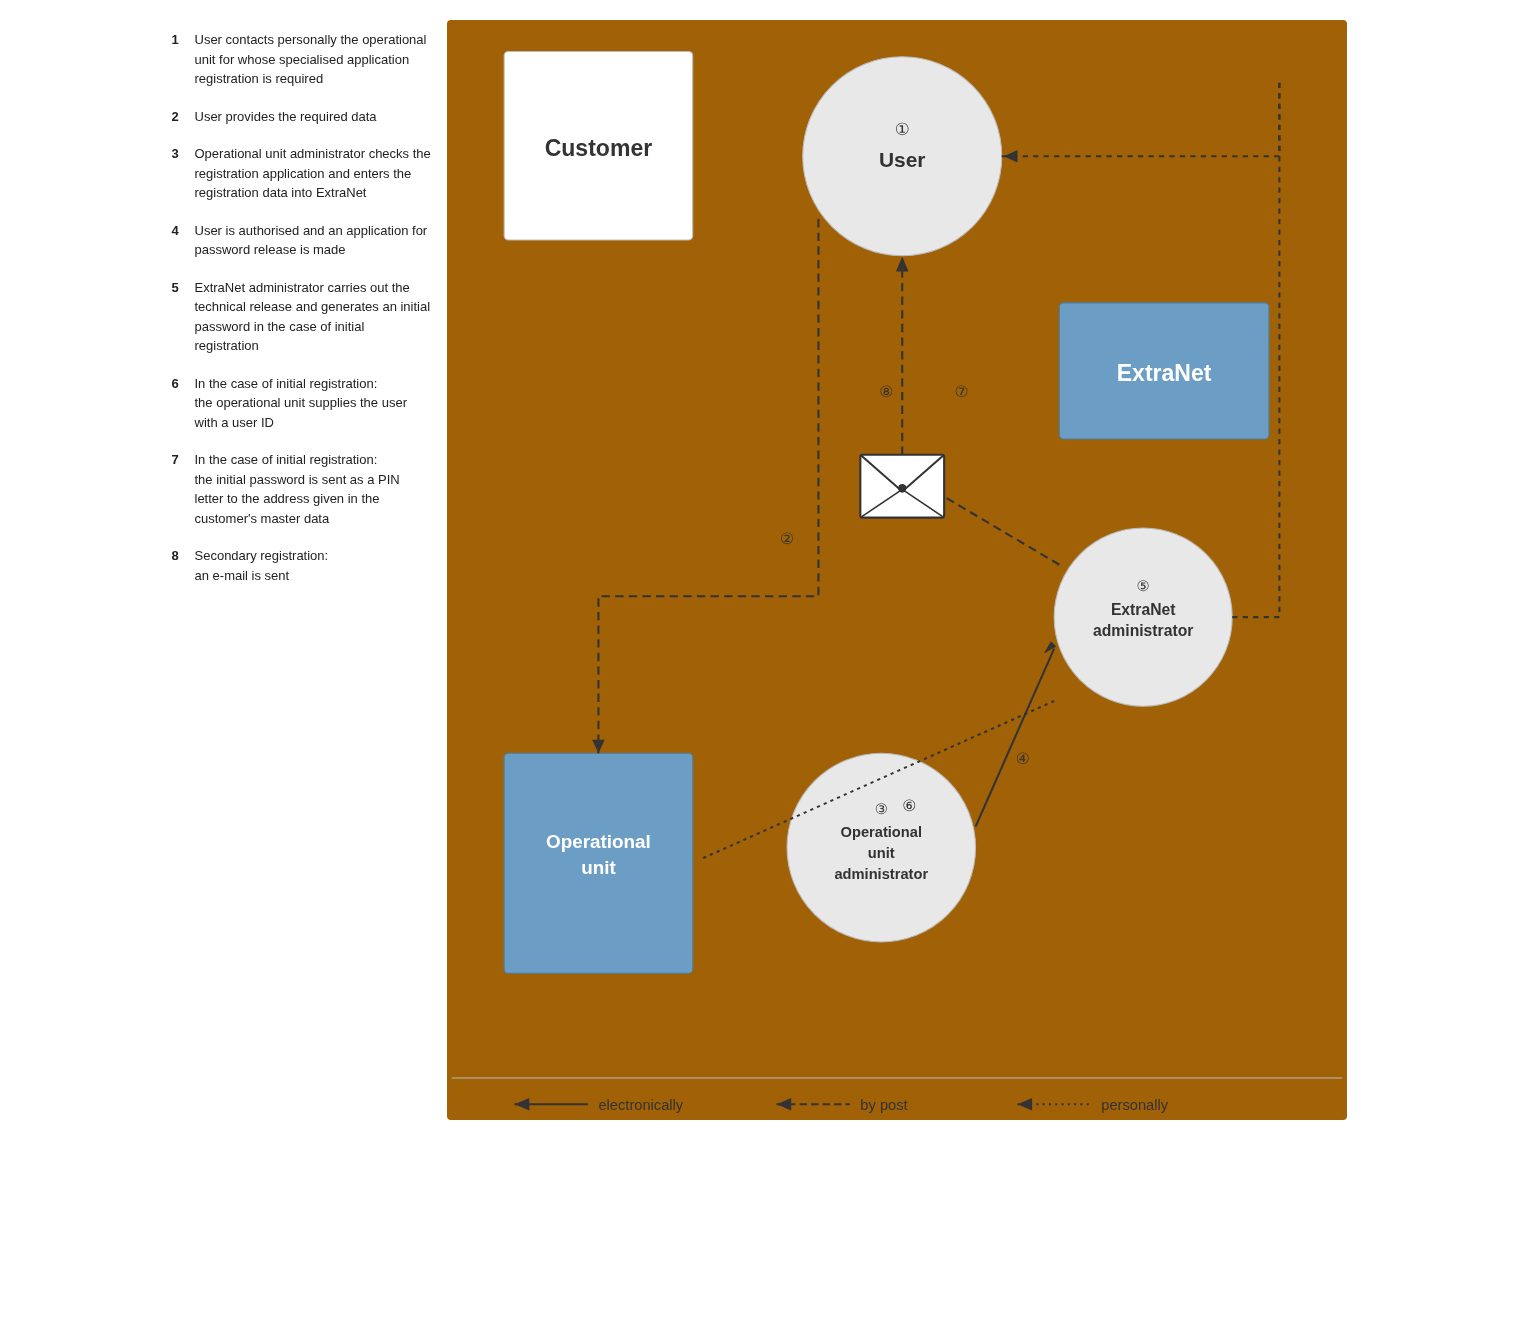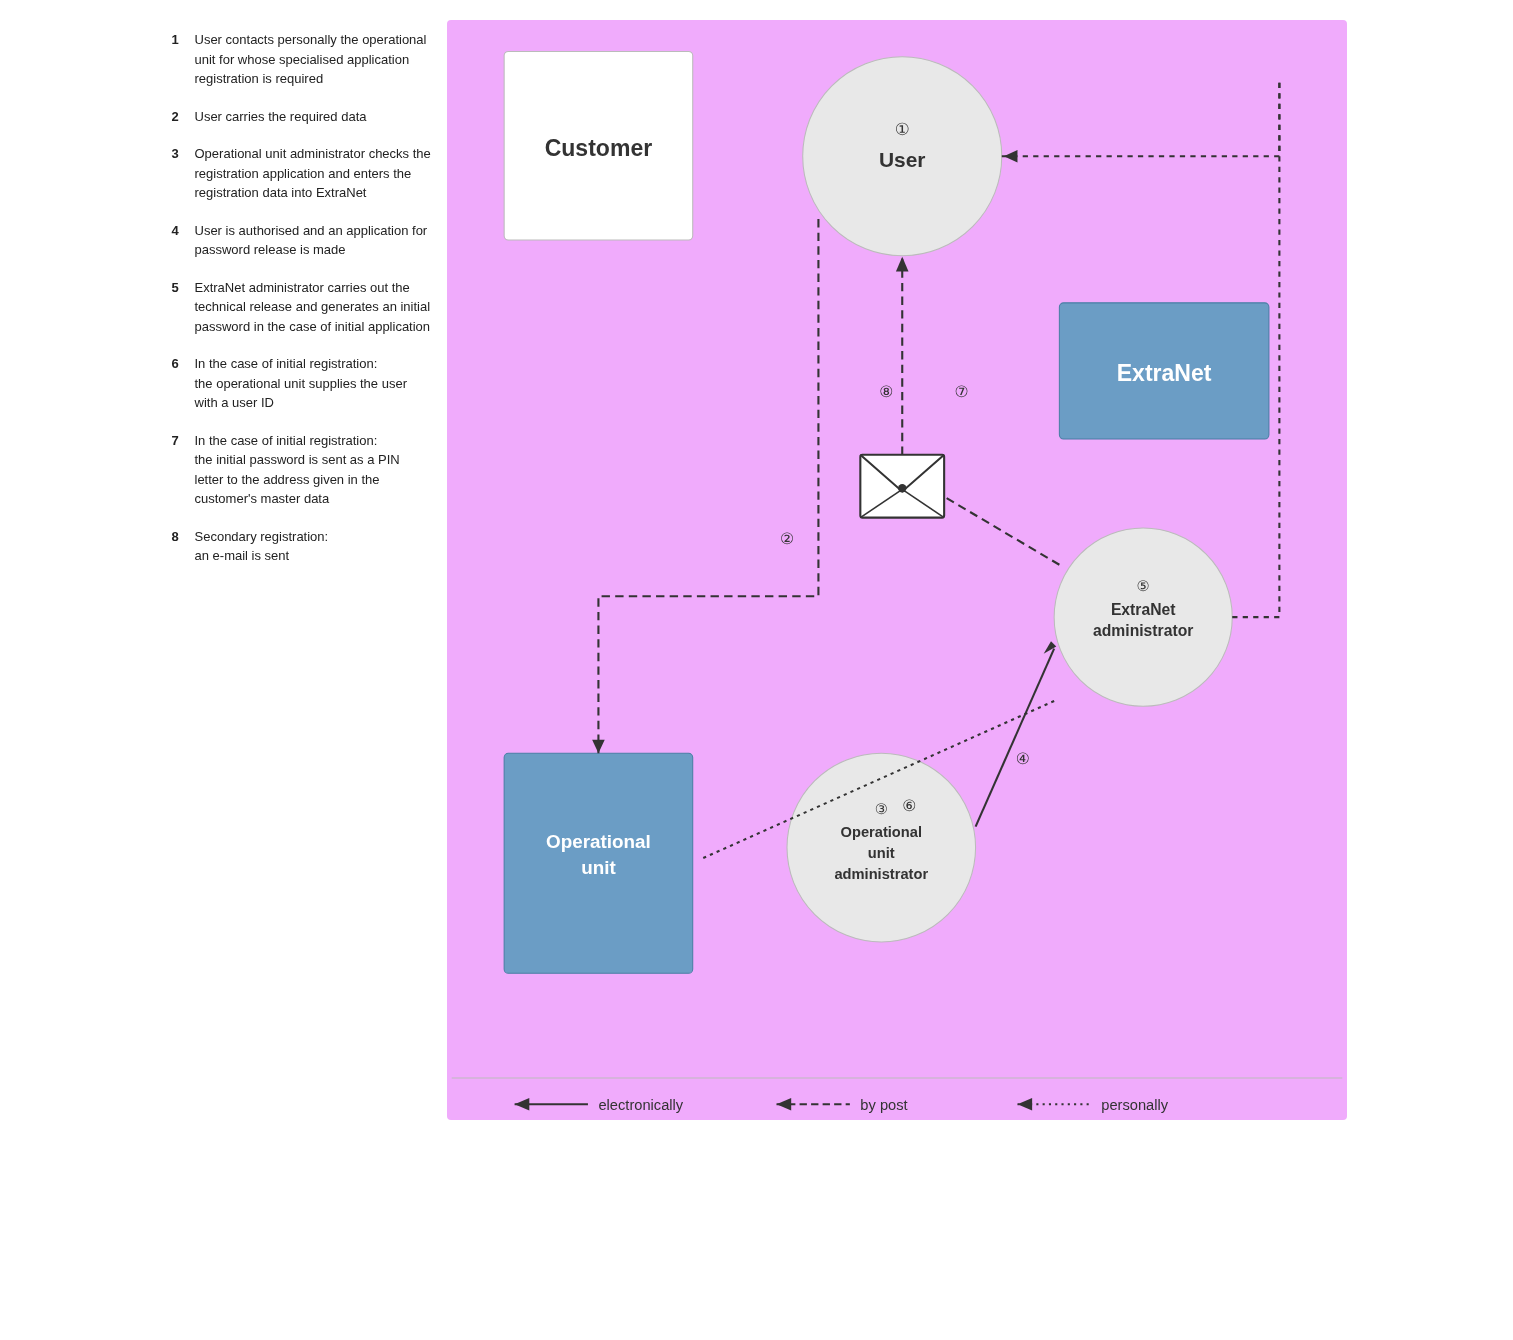--- a/index.html
+++ b/index.html
@@ -36,21 +36,21 @@
     .legend-num {
       font-weight: bold;
       flex-shrink: 0;
       width: 18px;
     }
     .legend-text { flex: 1; }
 
     
     .diagram-area {
       flex: 1;
-      background: #f0abfc;
+      background: #a16207;
       border-radius: 4px;
       position: relative;
       min-height: 1100px;
       padding: 0;
     }
 
     
     .diagram-svg {
       width: 100%;
       height: 100%;
@@ -64,33 +64,33 @@
 <div class="page-container">
 
   <div class="legend">
 
   <div class="legend-item">
       <span class="legend-num">1</span>
       <span class="legend-text">User contacts personally the operational unit for whose specialised application registration is required</span>
     </div>
       <div class="legend-item">
       <span class="legend-num">2</span>
-      <span class="legend-text">User carries the required data</span>
+      <span class="legend-text">User provides the required data</span>
     </div>
       <div class="legend-item">
       <span class="legend-num">3</span>
       <span class="legend-text">Operational unit administrator checks the registration application and enters the registration data into ExtraNet</span>
     </div>
       <div class="legend-item">
       <span class="legend-num">4</span>
       <span class="legend-text">User is authorised and an application for password release is made</span>
     </div>
       <div class="legend-item">
       <span class="legend-num">5</span>
-      <span class="legend-text">ExtraNet administrator carries out the technical release and generates an initial password in the case of initial application</span>
+      <span class="legend-text">ExtraNet administrator carries out the technical release and generates an initial password in the case of initial registration</span>
     </div>
       <div class="legend-item">
       <span class="legend-num">6</span>
       <span class="legend-text">In the case of initial registration:<br>the operational unit supplies the user with a user ID</span>
     </div>
       <div class="legend-item">
       <span class="legend-num">7</span>
       <span class="legend-text">In the case of initial registration:<br>the initial password is sent as a PIN letter to the address given in the customer's master data</span>
     </div>
       <div class="legend-item">

